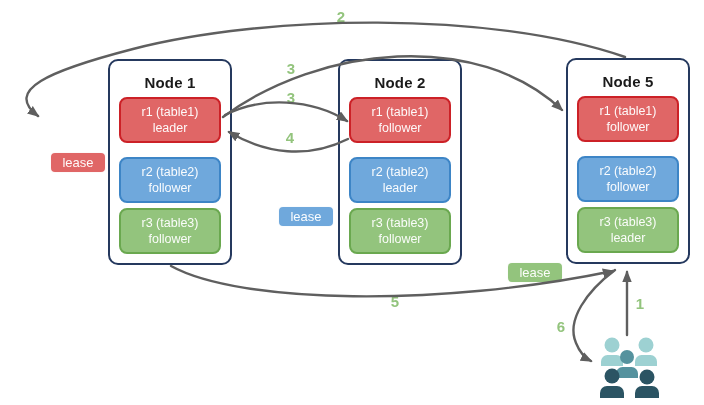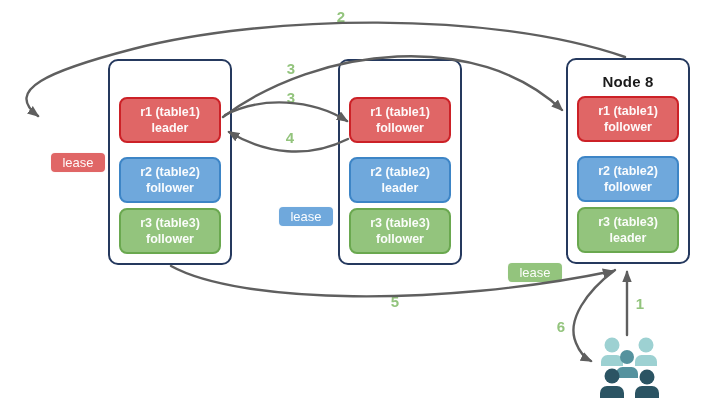--- a/index.html
+++ b/index.html
@@ -18,21 +18,21 @@
   .node-2{left:338px;top:59px;}
   .node-3{left:566px;top:58px;}
   .node-title{
     position:absolute;top:13px;left:0;right:0;text-align:center;
     font-size:15px;font-weight:700;color:#1b1b1b;letter-spacing:.2px;
   }
   .replica{
     position:absolute;left:9px;right:9px;height:46px;border-radius:8px;
     box-sizing:border-box;border:2px solid;
     display:flex;flex-direction:column;align-items:center;justify-content:center;
-    color:rgba(255,255,255,.96);font-size:12.5px;line-height:1.28;text-align:center;font-weight:bold;
+    color:rgba(255,255,255,.96);font-size:12.5px;line-height:1.28;text-align:center;
   }
   .pos-r1{top:36px;} .pos-r2{top:96px;} .pos-r3{top:147px;justify-content:center;}
   .c-red{background:#e06666;border-color:#cc2127;}
   .c-blue{background:#6fa8dc;border-color:#3d85c6;}
   .c-green{background:#93c47d;border-color:#6aa84f;}
   .lease{
     position:absolute;width:56px;height:21px;border-radius:5px;
     box-sizing:border-box;border:1.5px solid;
     display:flex;align-items:center;justify-content:center;
     color:rgba(255,255,255,.96);font-size:13px;margin-top:40px;
@@ -54,51 +54,53 @@
   svg.overlay{
     position:absolute;left:0;top:0;width:704px;height:405px;
     pointer-events:none;z-index:5;
   }
   .arrow{fill:none;stroke:#5f5f5f;stroke-width:2.4;stroke-linecap:round;}
 </style>
 </head>
 <body>
 
 <div class="node node-1">
+  <div class="node-title">Node 1</div>
   <div class="replica pos-r1 c-red">
     <span>r1 (table1)</span>
     <span>leader</span>
   </div>
   <div class="replica pos-r2 c-blue">
     <span>r2 (table2)</span>
     <span>follower</span>
   </div>
   <div class="replica pos-r3 c-green">
     <span>r3 (table3)</span>
     <span>follower</span>
   </div>
 </div>
 
 <div class="node node-2">
+  <div class="node-title">Node 2</div>
   <div class="replica pos-r1 c-red">
     <span>r1 (table1)</span>
     <span>follower</span>
   </div>
   <div class="replica pos-r2 c-blue">
     <span>r2 (table2)</span>
     <span>leader</span>
   </div>
   <div class="replica pos-r3 c-green">
     <span>r3 (table3)</span>
     <span>follower</span>
   </div>
 </div>
 
 <div class="node node-3">
-  <div class="node-title">Node 8</div>
+  <div class="node-title">Node 5</div>
   <div class="replica pos-r1 c-red">
     <span>r1 (table1)</span>
     <span>follower</span>
   </div>
   <div class="replica pos-r2 c-blue">
     <span>r2 (table2)</span>
     <span>follower</span>
   </div>
   <div class="replica pos-r3 c-green">
     <span>r3 (table3)</span>

